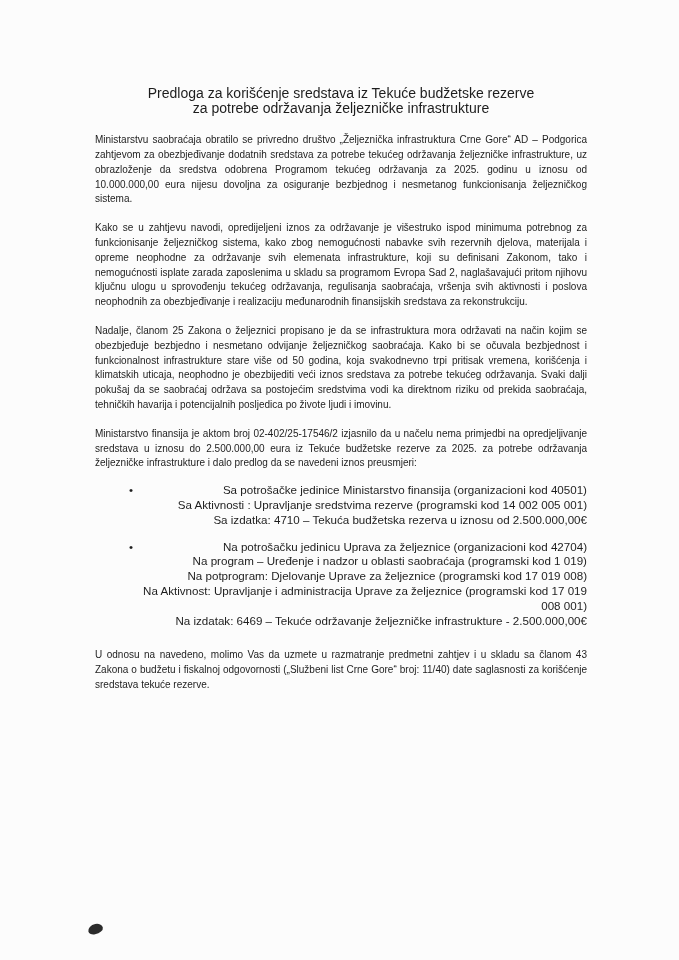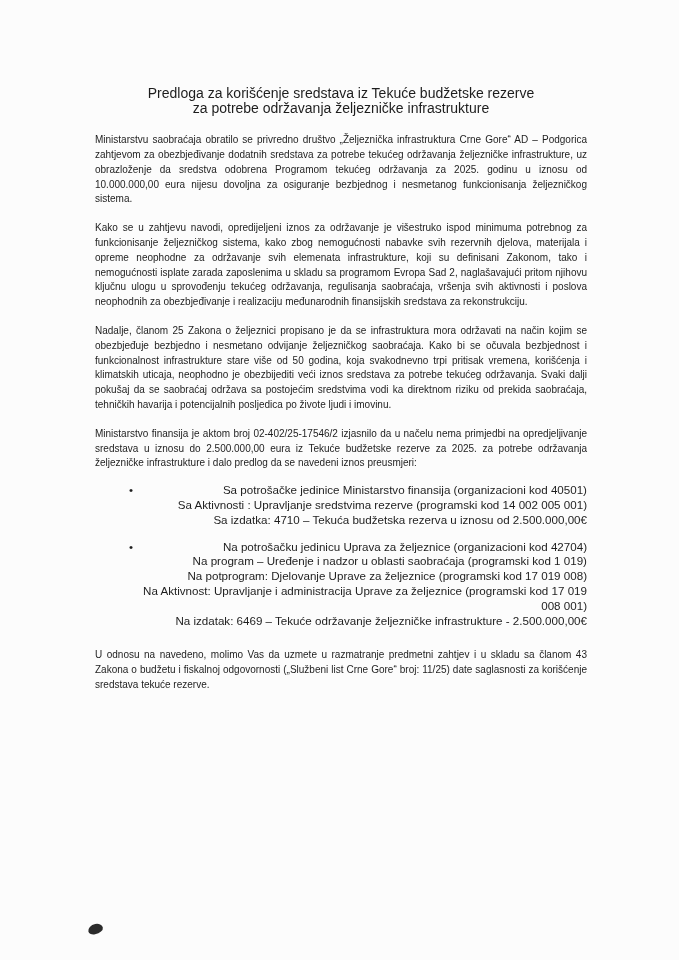--- a/index.html
+++ b/index.html
@@ -83,17 +83,17 @@
 
   <div class="bullet-group">
     <span class="bullet">•</span>
     <div class="bline">Na potrošačku jedinicu Uprava za željeznice (organizacioni kod 42704)</div>
     <div class="bline">Na program – Uređenje i nadzor u oblasti saobraćaja (programski kod 1 019)</div>
     <div class="bline">Na potprogram: Djelovanje Uprave za željeznice (programski kod 17 019 008)</div>
     <div class="bline">Na Aktivnost: Upravljanje i administracija Uprave za željeznice (programski kod 17 019 008 001)</div>
     <div class="bline">Na izdatak: 6469 – Tekuće održavanje željezničke infrastrukture - 2.500.000,00€</div>
   </div>
 
-  <p class="para closing">U odnosu na navedeno, molimo Vas da uzmete u razmatranje predmetni zahtjev i u skladu sa članom 43 Zakona o budžetu i fiskalnoj odgovornosti („Službeni list Crne Gore“ broj: 11/25) date saglasnosti za korišćenje sredstava tekuće rezerve.</p>
+  <p class="para closing">U odnosu na navedeno, molimo Vas da uzmete u razmatranje predmetni zahtjev i u skladu sa članom 43 Zakona o budžetu i fiskalnoj odgovornosti („Službeni list Crne Gore“ broj: 11/40) date saglasnosti za korišćenje sredstava tekuće rezerve.</p>
 
 </div>
 
 <div class="scan-artifact"></div>
 
 </body></html>

